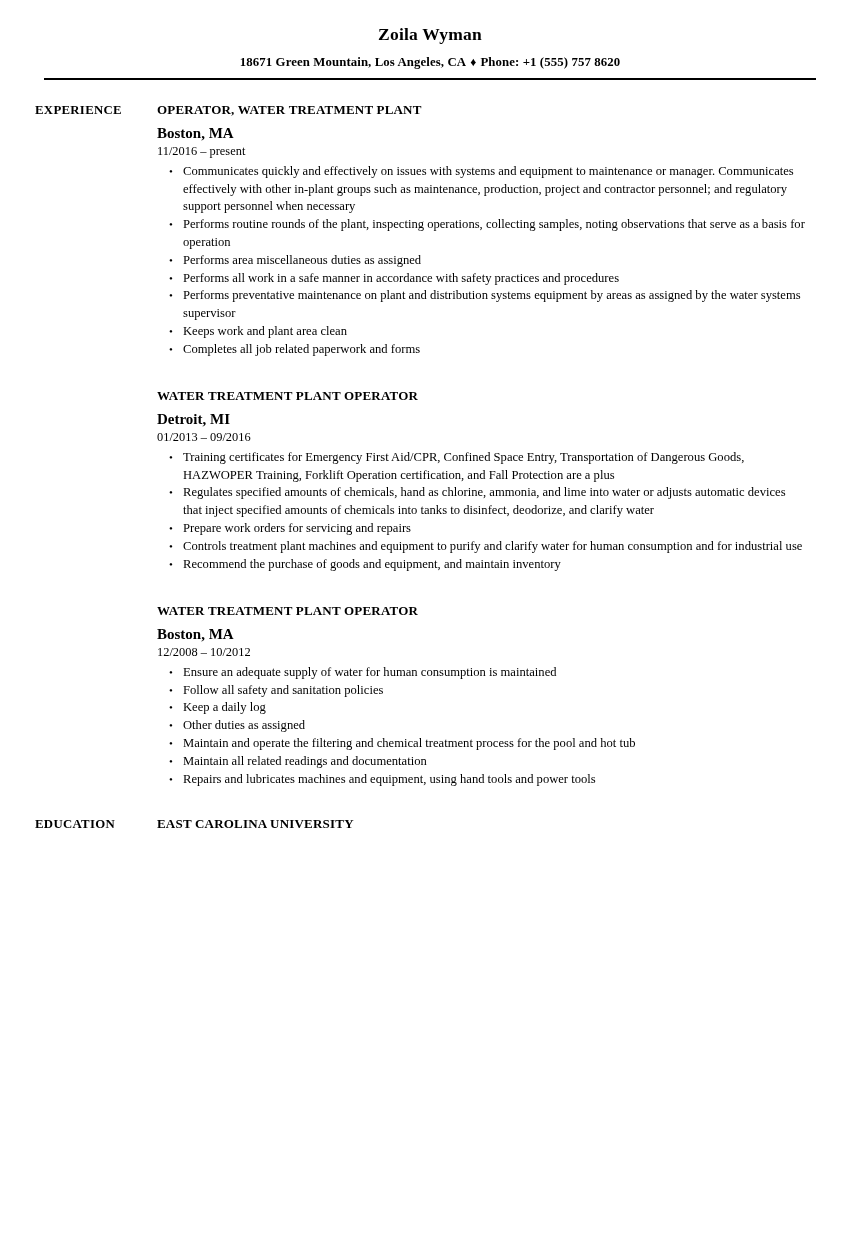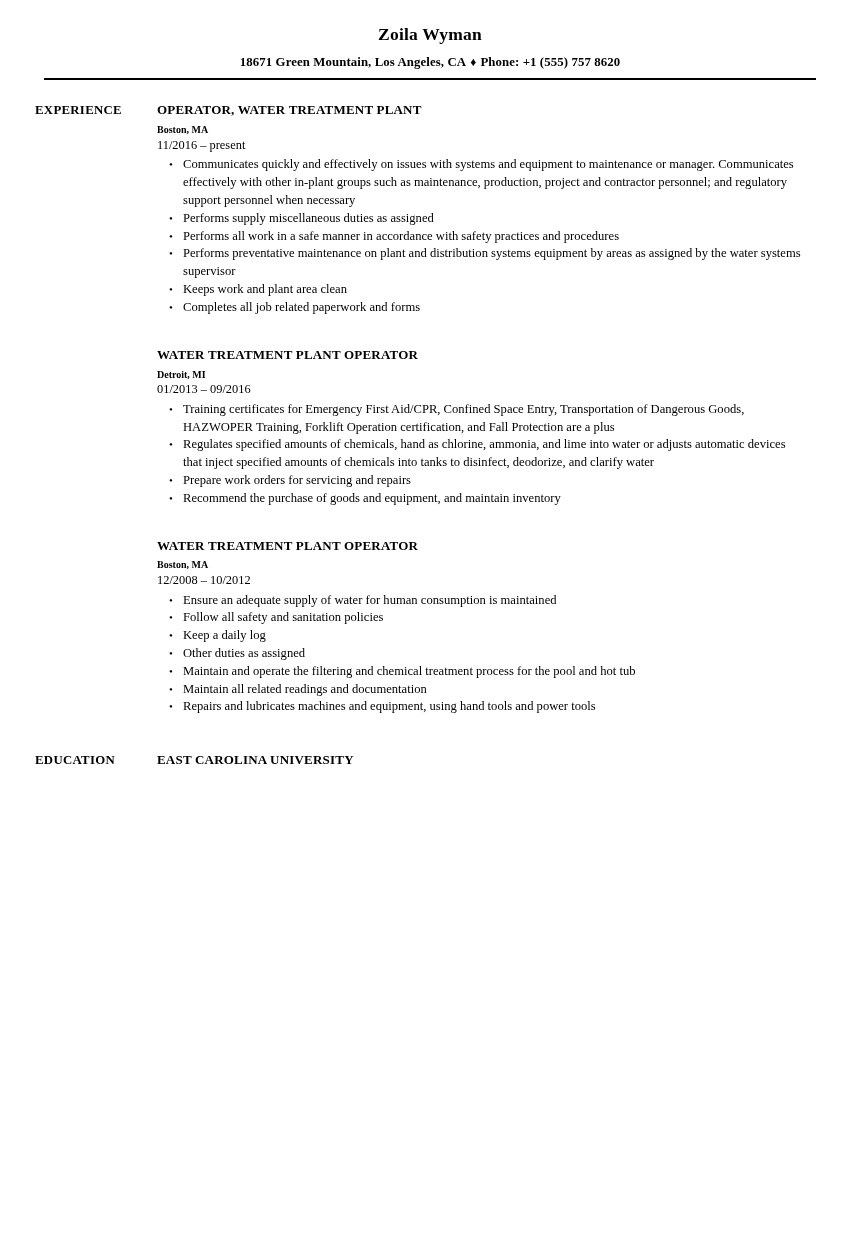--- a/index.html
+++ b/index.html
@@ -54,21 +54,21 @@
   }
 
   
   .section {
     display: flex;
     align-items: flex-start;
     padding-left: 35px;
     padding-right: 53px;
   }
   .section.experience { margin-top: 22px; }
-  .section.education  { margin-top: 36px; }
+  .section.education  { margin-top: 28px; }
 
   .section-label {
     flex: 0 0 122px;
     font-size: 12.8px;
     font-weight: bold;
     letter-spacing: 0.3px;
     line-height: 1.25;
     padding-top: 1px;
   }
   .section-body {
@@ -80,21 +80,21 @@
   .job + .job { margin-top: 30px; }
 
   .job-title {
     font-size: 13px;
     font-weight: bold;
     letter-spacing: 0.2px;
     line-height: 1.3;
   }
   .job-location {
     margin-top: 5px;
-    font-size: 10px;
+    font-size: 15px;
     font-weight: bold;
     line-height: 1.25;
   }
   .job-dates {
     font-size: 12.4px;
     line-height: 1.35;
   }
 
   .bullets {
     list-style: none;
@@ -143,36 +143,38 @@
     <div class="section-label">EXPERIENCE</div>
 
     <div class="section-body">
 
       <div class="job">
         <div class="job-title">OPERATOR, WATER TREATMENT PLANT</div>
         <div class="job-location">Boston, MA</div>
         <div class="job-dates">11/2016 – present</div>
         <ul class="bullets">
           <li>Communicates quickly and effectively on issues with systems and equipment to maintenance or manager. Communicates effectively with other in-plant groups such as maintenance, production, project and contractor personnel; and regulatory support personnel when necessary</li>
-          <li>Performs supply miscellaneous duties as assigned</li>
+          <li>Performs routine rounds of the plant, inspecting operations, collecting samples, noting observations that serve as a basis for operation</li>
+          <li>Performs area miscellaneous duties as assigned</li>
           <li>Performs all work in a safe manner in accordance with safety practices and procedures</li>
           <li>Performs preventative maintenance on plant and distribution systems equipment by areas as assigned by the water systems supervisor</li>
           <li>Keeps work and plant area clean</li>
           <li>Completes all job related paperwork and forms</li>
         </ul>
       </div>
 
       <div class="job">
         <div class="job-title">WATER TREATMENT PLANT OPERATOR</div>
         <div class="job-location">Detroit, MI</div>
         <div class="job-dates">01/2013 – 09/2016</div>
         <ul class="bullets">
           <li>Training certificates for Emergency First Aid/CPR, Confined Space Entry, Transportation of Dangerous Goods, HAZWOPER Training, Forklift Operation certification, and Fall Protection are a plus</li>
           <li>Regulates specified amounts of chemicals, hand as chlorine, ammonia, and lime into water or adjusts automatic devices that inject specified amounts of chemicals into tanks to disinfect, deodorize, and clarify water</li>
           <li>Prepare work orders for servicing and repairs</li>
+          <li>Controls treatment plant machines and equipment to purify and clarify water for human consumption and for industrial use</li>
           <li>Recommend the purchase of goods and equipment, and maintain inventory</li>
         </ul>
       </div>
 
       <div class="job">
         <div class="job-title">WATER TREATMENT PLANT OPERATOR</div>
         <div class="job-location">Boston, MA</div>
         <div class="job-dates">12/2008 – 10/2012</div>
         <ul class="bullets">
           <li>Ensure an adequate supply of water for human consumption is maintained</li>

